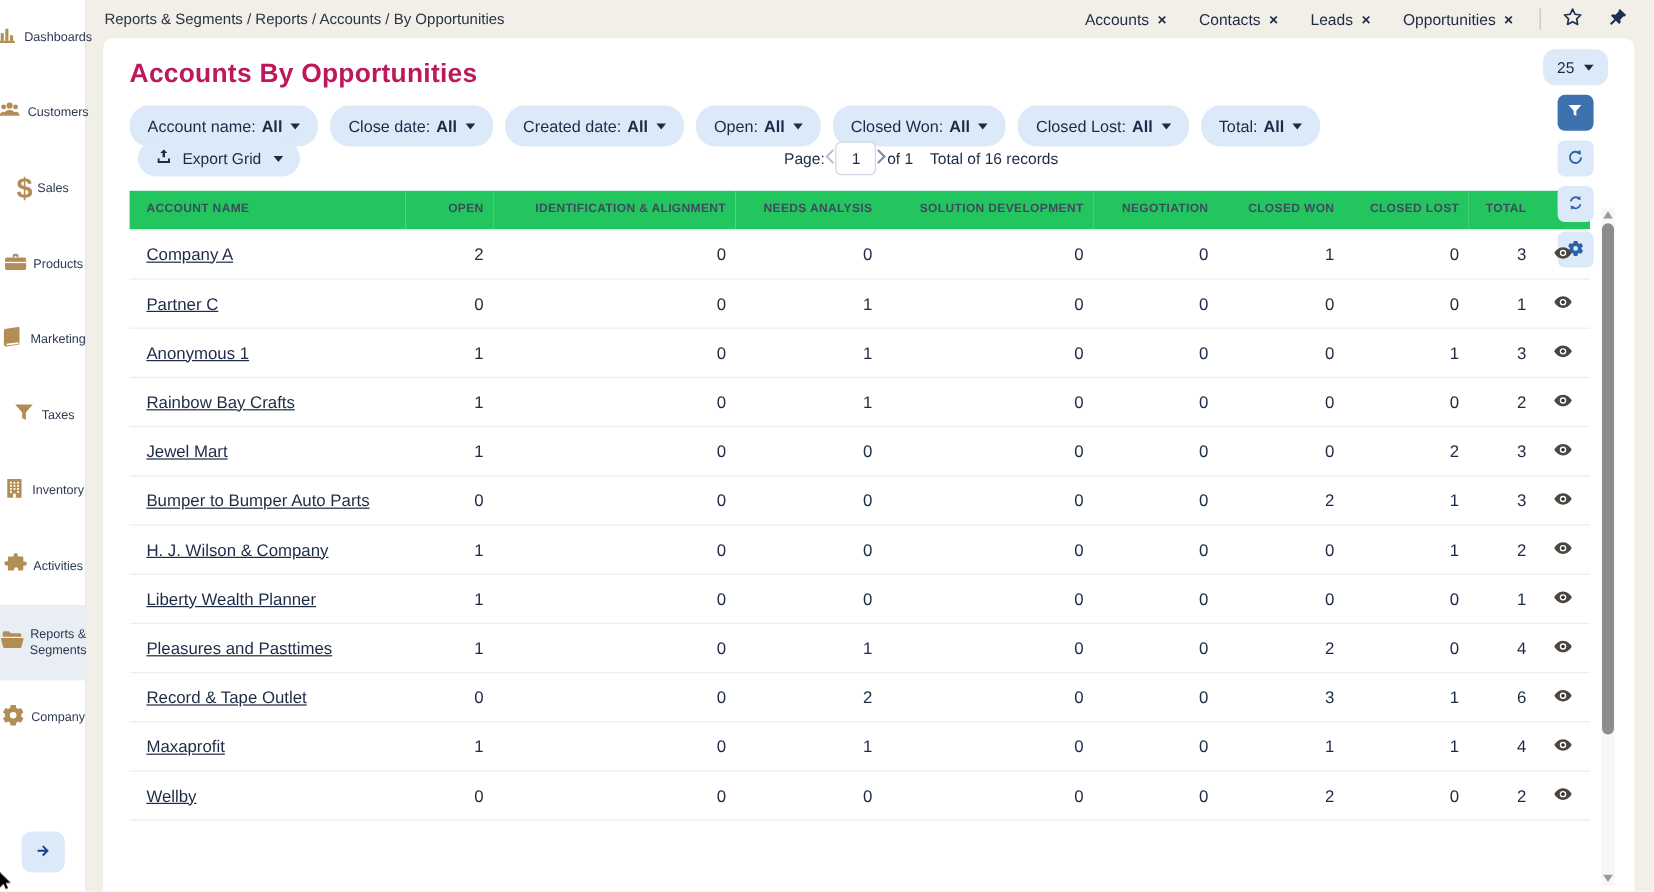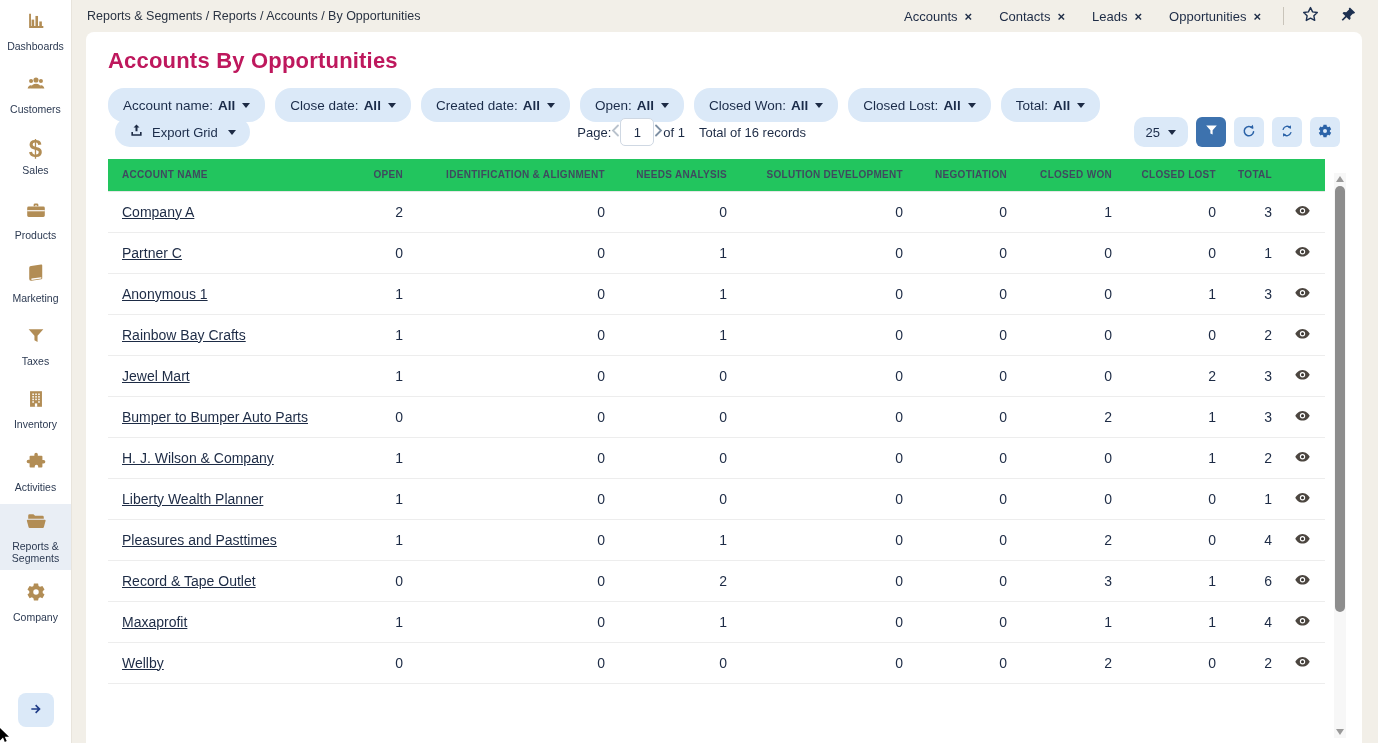--- a/index.html
+++ b/index.html
@@ -7,21 +7,21 @@
   body {
     font-family: "Liberation Sans", "DejaVu Sans", sans-serif;
     background:#f2efe8; color:#1d2b45; display:flex;
   }
   
   .sidebar {
     width:72px; height:743px; background:#ffffff; border-right:1px solid #e8e4dc;
     display:flex; flex-direction:column; align-items:stretch; flex:0 0 72px; position:relative;
   }
   .side-item {
-    min-height:63px; display:flex; flex-direction:column; align-items:center; justify-content:center;
+    min-height:63px; display:flex; align-items:center; justify-content:center;
     gap:4px; padding:6px 2px; cursor:pointer; text-align:center;
   }
   .side-item .lbl { font-size:10.5px; color:#2c3a52; line-height:1.15; }
   .side-item.active { background:#e9eef5; }
   .dollar-glyph { font-size:24px; font-weight:700; color:#b28d55; line-height:22px; height:22px; }
   .side-expand {
     margin-top:auto; margin-bottom:16px; align-self:center;
     width:36px; height:34px; background:#dbe9f8; border:none; border-radius:8px;
     display:flex; align-items:center; justify-content:center; cursor:pointer;
   }
@@ -59,21 +59,21 @@
     display:inline-flex; align-items:center; gap:8px; background:#dbe9f8; border:none; border-radius:16px;
     height:30px; padding:0 14px; font-size:13px; color:#1a2b49; cursor:pointer; margin-left:7px;
     font-family:inherit;
   }
   .pager { display:flex; align-items:center; margin:0 auto; font-size:13px; color:#1d2b45; }
   .page-input {
     width:34px; height:28px; border:1px solid #cfd8e3; border-radius:5px; text-align:center;
     font-size:13px; color:#1d2b45; background:#fff; font-family:inherit;
   }
   .pager .total { margin-left:14px; }
-  .right-tools { display:flex; align-items:center; gap:8px; }
+  .right-tools { display:flex; align-items:center; gap:8px;flex-direction:column; }
   .btn-pagesize {
     display:inline-flex; align-items:center; gap:6px; background:#dbe9f8; border:none; border-radius:10px;
     height:30px; padding:0 12px; font-size:13px; color:#1a2b49; cursor:pointer; font-family:inherit;
   }
   .icon-btn {
     width:30px; height:30px; border:none; border-radius:6px; background:#dbe9f8;
     display:inline-flex; align-items:center; justify-content:center; cursor:pointer;
   }
   .icon-btn.active-filter { background:#3d72ae; }
   

